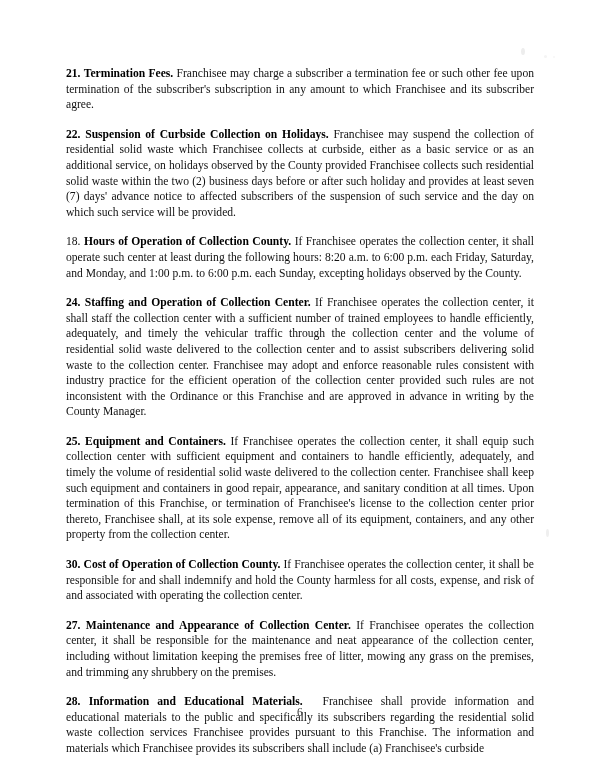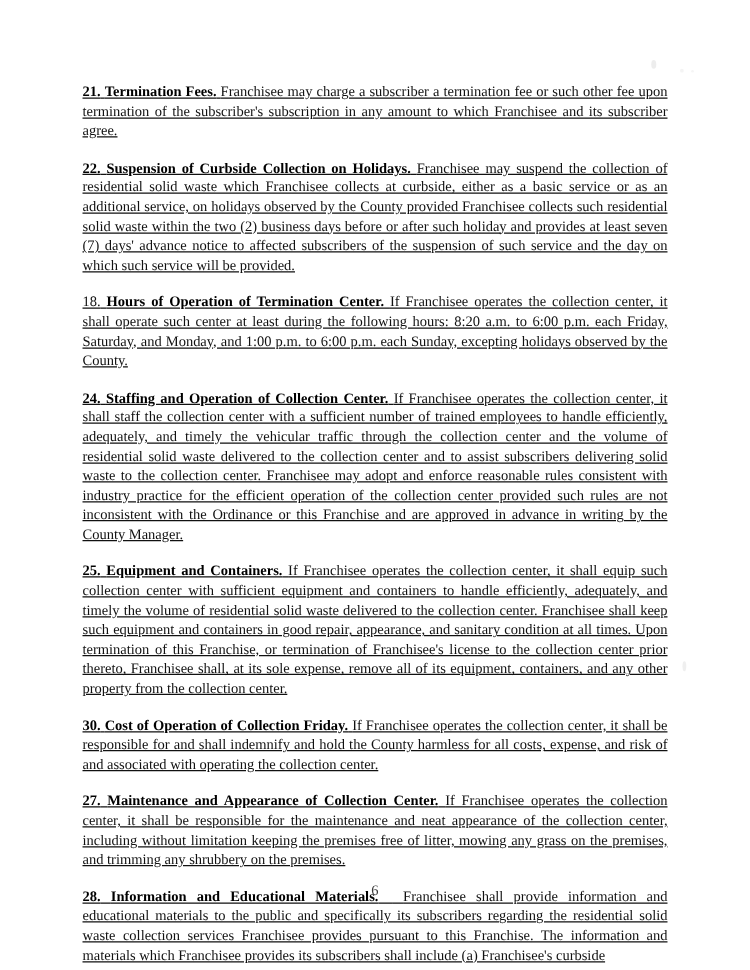--- a/index.html
+++ b/index.html
@@ -26,21 +26,20 @@
   }
 
   .para {
     margin: 0 0 14px 0;
     font-size: 11.6px;
     line-height: 15.6px;
     text-align: justify;
     text-justify: inter-word;
     color: #111111;
     hyphens: none;
-    text-decoration: underline;
   }
 
   .para:last-of-type {
     margin-bottom: 0;
   }
 
   .heading {
     font-weight: bold;
     color: #000000;
   }
@@ -87,27 +86,27 @@
   <div class="speckle s2"></div>
   <div class="speckle s4"></div>
   <div class="speckle s3"></div>
 
   <div class="text-column">
 
     <p class="para"><span class="heading">21.</span> <span class="heading">Termination Fees.</span> <span>Franchisee may charge a subscriber a termination fee or such other fee upon termination of the subscriber's subscription in any amount to which Franchisee and its subscriber agree.</span></p>
 
     <p class="para"><span class="heading">22.</span> <span class="heading">Suspension of Curbside Collection on Holidays.</span> <span>Franchisee may suspend the collection of residential solid waste which Franchisee collects at curbside, either as a basic service or as an additional service, on holidays observed by the County provided Franchisee collects such residential solid waste within the two (2) business days before or after such holiday and provides at least seven (7) days' advance notice to affected subscribers of the suspension of such service and the day on which such service will be provided.</span></p>
 
-    <p class="para"><span class="num-plain">18.</span> <span class="heading">Hours of Operation of Termination Center.</span> <span>If Franchisee operates the collection center, it shall operate such center at least during the following hours: 8:20 a.m. to 6:00 p.m. each Friday, Saturday, and Monday, and 1:00 p.m. to 6:00 p.m. each Sunday, excepting holidays observed by the County.</span></p>
+    <p class="para"><span class="num-plain">18.</span> <span class="heading">Hours of Operation of Collection County.</span> <span>If Franchisee operates the collection center, it shall operate such center at least during the following hours: 8:20 a.m. to 6:00 p.m. each Friday, Saturday, and Monday, and 1:00 p.m. to 6:00 p.m. each Sunday, excepting holidays observed by the County.</span></p>
 
     <p class="para"><span class="heading">24.</span> <span class="heading">Staffing and Operation of Collection Center.</span> <span>If Franchisee operates the collection center, it shall staff the collection center with a sufficient number of trained employees to handle efficiently, adequately, and timely the vehicular traffic through the collection center and the volume of residential solid waste delivered to the collection center and to assist subscribers delivering solid waste to the collection center. Franchisee may adopt and enforce reasonable rules consistent with industry practice for the efficient operation of the collection center provided such rules are not inconsistent with the Ordinance or this Franchise and are approved in advance in writing by the County Manager.</span></p>
 
     <p class="para"><span class="heading">25.</span> <span class="heading">Equipment and Containers.</span> <span>If Franchisee operates the collection center, it shall equip such collection center with sufficient equipment and containers to handle efficiently, adequately, and timely the volume of residential solid waste delivered to the collection center. Franchisee shall keep such equipment and containers in good repair, appearance, and sanitary condition at all times. Upon termination of this Franchise, or termination of Franchisee's license to the collection center prior thereto, Franchisee shall, at its sole expense, remove all of its equipment, containers, and any other property from the collection center.</span></p>
 
-    <p class="para"><span class="heading">30.</span> <span class="heading">Cost of Operation of Collection Friday.</span> <span>If Franchisee operates the collection center, it shall be responsible for and shall indemnify and hold the County harmless for all costs, expense, and risk of and associated with operating the collection center.</span></p>
+    <p class="para"><span class="heading">30.</span> <span class="heading">Cost of Operation of Collection County.</span> <span>If Franchisee operates the collection center, it shall be responsible for and shall indemnify and hold the County harmless for all costs, expense, and risk of and associated with operating the collection center.</span></p>
 
     <p class="para"><span class="heading">27.</span> <span class="heading">Maintenance and Appearance of Collection Center.</span> <span>If Franchisee operates the collection center, it shall be responsible for the maintenance and neat appearance of the collection center, including without limitation keeping the premises free of litter, mowing any grass on the premises, and trimming any shrubbery on the premises.</span></p>
 
     <p class="para"><span class="heading">28.</span> <span class="heading gap-after">Information and Educational Materials.</span> <span>Franchisee shall provide information and educational materials to the public and specifically its subscribers regarding the residential solid waste collection services Franchisee provides pursuant to this Franchise. The information and materials which Franchisee provides its subscribers shall include (a) Franchisee's curbside</span></p>
 
   </div>
 
   <div class="page-number">6</div>
 
 </div>

